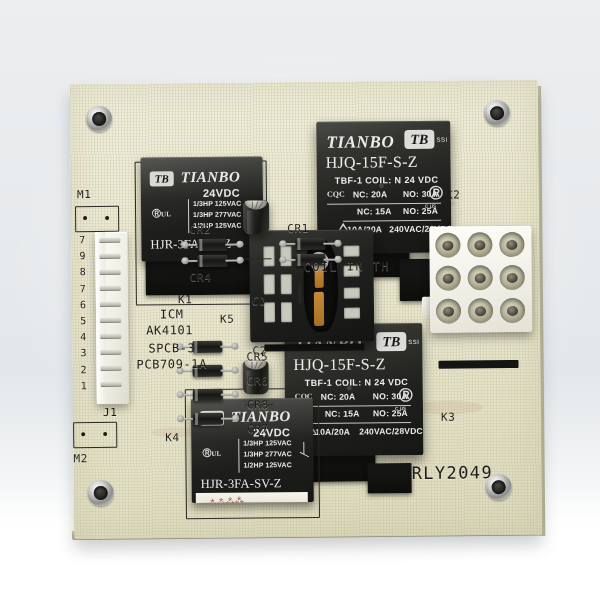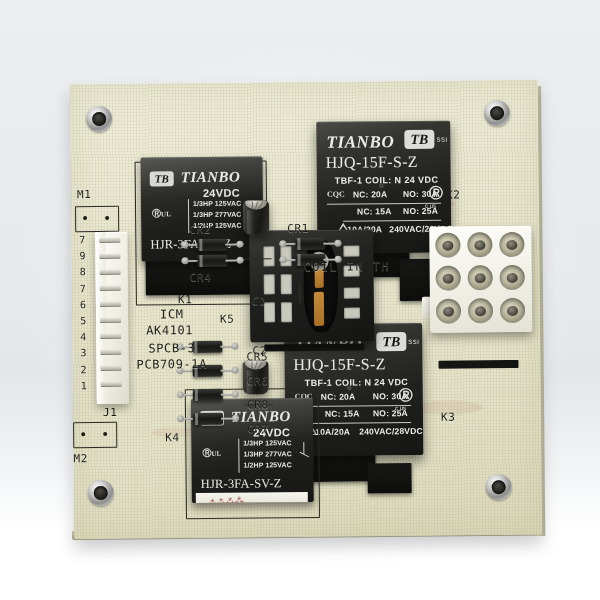--- a/index.html
+++ b/index.html
@@ -512,20 +512,21 @@
         <div class="pin" style="top:150px;"></div>
       </div>
 
       <div class="silk" style="left:88px; top:224px; font-size:12px;">ICM</div>
       <div class="silk" style="left:74px; top:240px; font-size:12px;">AK4101</div>
       <div class="silk" style="left:76px; top:258px; font-size:12px;">SPCB-3</div>
       <div class="silk" style="left:64px; top:274px; font-size:12px;">PCB709-1A</div>
 
       <div class="silk" style="left:232px; top:178px; font-size:12px; letter-spacing:1.4px;">COIL IN TH</div>
 
+      <div class="silk" style="left:338px; top:382px; font-size:17px; letter-spacing:1.4px;">RLY2049</div>
 
       <div class="mx-tab" style="left:350px; top:216px; width:10px; height:22px;"></div>
       <div class="mx-tab" style="left:450px; top:216px; width:10px; height:22px;"></div>
       <div class="pinrow" style="left:366px; top:280px; width:80px; height:8px;"></div>
       <div class="molex" style="left:358px; top:146px; width:102px; height:106px;">
         <div class="mx-cell" style="left:6px;  top:6px;"></div>
         <div class="mx-cell" style="left:38px; top:6px;"></div>
         <div class="mx-cell" style="left:70px; top:6px;"></div>
         <div class="mx-cell" style="left:6px;  top:39px;"></div>
         <div class="mx-cell" style="left:38px; top:39px;"></div>

